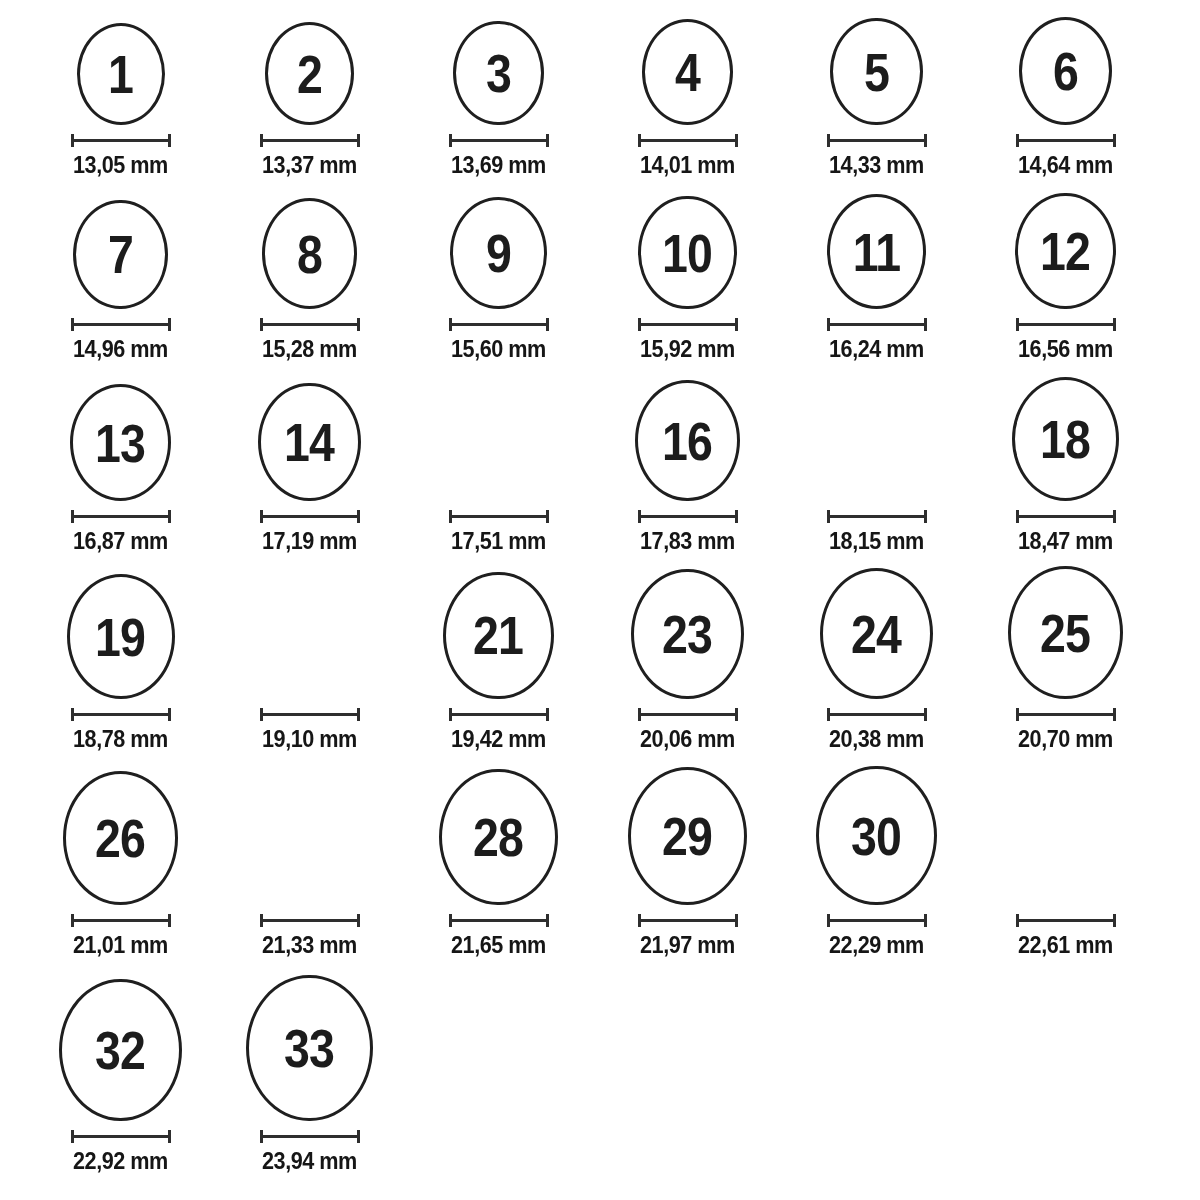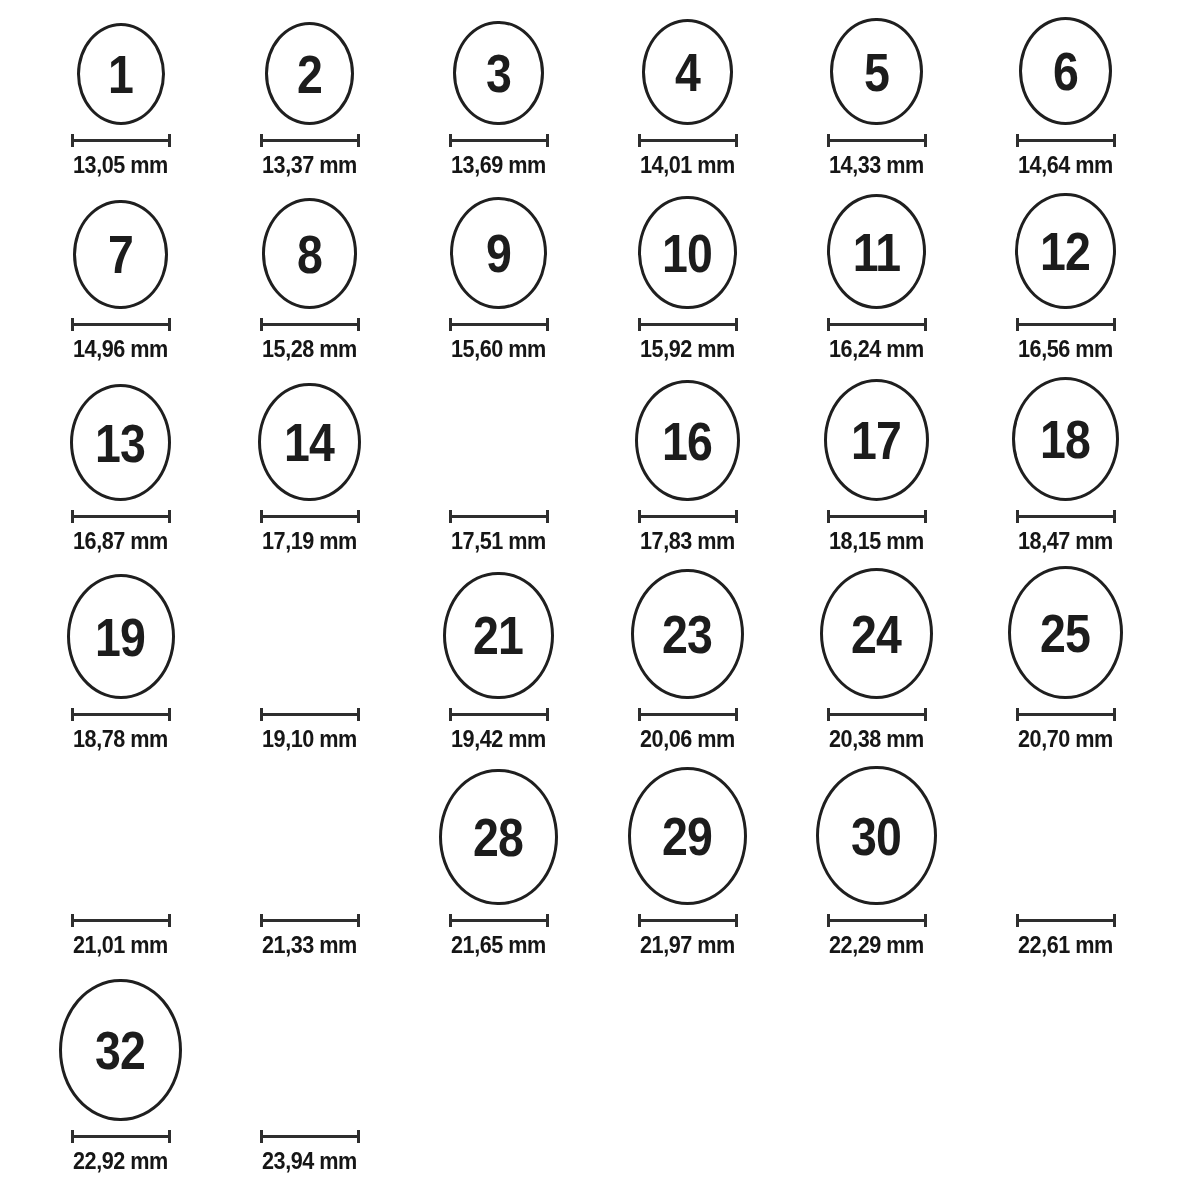--- a/index.html
+++ b/index.html
@@ -200,23 +200,20 @@
 
   <div class="cell" style="--w: 104.7px; --h: 121.5px;">
     <div class="circle">
       <span class="num">16</span>
     </div>
     <div class="measure"></div>
     <div class="label">17,83 mm</div>
   </div>
 
   <div class="cell" style="--w: 105.8px; --h: 122.8px;">
-    <div class="circle">
-      <span class="num">17</span>
-    </div>
     <div class="measure"></div>
     <div class="label">18,15 mm</div>
   </div>
 
   <div class="cell" style="--w: 107.0px; --h: 124.1px;">
     <div class="circle">
       <span class="num">18</span>
     </div>
     <div class="measure"></div>
     <div class="label">18,47 mm</div>
@@ -262,20 +259,23 @@
 
   <div class="cell" style="--w: 114.7px; --h: 133.1px;">
     <div class="circle">
       <span class="num">25</span>
     </div>
     <div class="measure"></div>
     <div class="label">20,70 mm</div>
   </div>
 
   <div class="cell" style="--w: 115.8px; --h: 134.4px;">
+    <div class="circle">
+      <span class="num">26</span>
+    </div>
     <div class="measure"></div>
     <div class="label">21,01 mm</div>
   </div>
 
   <div class="cell" style="--w: 116.9px; --h: 135.7px;">
     <div class="measure"></div>
     <div class="label">21,33 mm</div>
   </div>
 
   <div class="cell" style="--w: 118.1px; --h: 136.9px;">
@@ -309,16 +309,19 @@
 
   <div class="cell" style="--w: 122.5px; --h: 142.1px;">
     <div class="circle">
       <span class="num">32</span>
     </div>
     <div class="measure"></div>
     <div class="label">22,92 mm</div>
   </div>
 
   <div class="cell" style="--w: 126.1px; --h: 146.2px;">
+    <div class="circle">
+      <span class="num">33</span>
+    </div>
     <div class="measure"></div>
     <div class="label">23,94 mm</div>
   </div>
 </main>
 
 </body></html>

